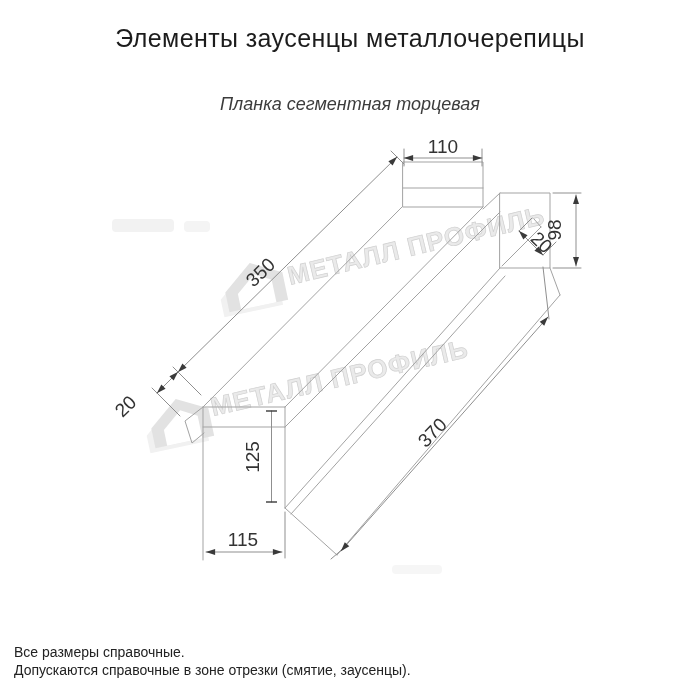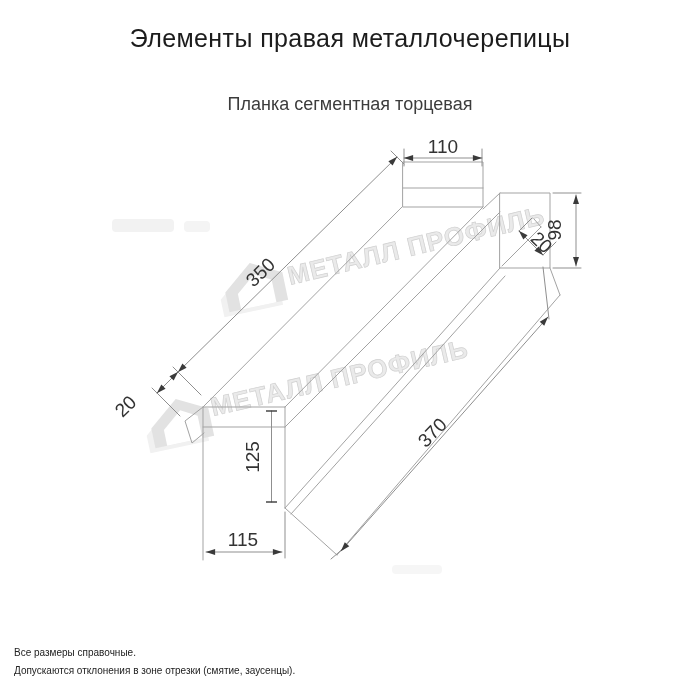--- a/index.html
+++ b/index.html
@@ -6,40 +6,40 @@
   .page{
     position:relative;width:700px;height:700px;background:#ffffff;overflow:hidden;
     font-family:"Liberation Sans", sans-serif;
   }
   .title{
     position:absolute;top:24px;left:0;width:100%;text-align:center;
     font-size:25px;color:#1c1c1c;letter-spacing:.4px;
   }
   .subtitle{
     position:absolute;top:93px;left:0;width:100%;text-align:center;
-    font-size:18px;line-height:22px;color:#3c3c3c;
+    font-size:18px;line-height:22px;color:#3c3c3c;font-style:italic;
   }
   .footer{
     position:absolute;top:644px;left:14px;right:10px;
-    font-size:10px;line-height:17.5px;color:#222222;text-align:left;
+    font-size:14px;line-height:17.5px;color:#222222;text-align:left;
   }
   svg.drawing{position:absolute;left:0;top:0;}
   .shape{stroke:#a3a3a3;stroke-width:1;fill:none;stroke-linejoin:round;stroke-linecap:round;}
   .dimline{stroke:#8f8f8f;stroke-width:1;fill:none;stroke-linecap:round;}
   .tick{stroke:#3a3a3a;stroke-width:1.4;}
   .dimtext{font-family:"Liberation Sans", sans-serif;font-size:19px;fill:#333333;}
   .wmtext{font-family:"Liberation Sans", sans-serif;font-size:26px;font-weight:bold;
           letter-spacing:1px;fill:#eaeaea;stroke:#d0d0d0;stroke-width:.7;}
 </style>
 </head>
 <body>
 
 <div class="page">
 
-  <div class="title">Элементы правая металлочерепицы</div>
+  <div class="title">Элементы заусенцы металлочерепицы</div>
 
   <div class="subtitle">
     <div>Планка сегментная торцевая</div>
   </div>
 
   <svg class="drawing" width="700" height="700" viewBox="0 0 700 700">
     <defs>
       <marker id="arr" markerWidth="11" markerHeight="9" refX="9.6" refY="4" orient="auto-start-reverse" markerUnits="userSpaceOnUse">
         <path d="M0.5,1 L9.8,4 L0.5,7 Z" fill="#3a3a3a"></path>
       </marker>
@@ -149,16 +149,16 @@
 
     <g>
       <path class="dimline" d="M285 512 V558"></path>
       <path class="dimline" d="M206 552 H282" marker-start="url(#arr)" marker-end="url(#arr)"></path>
       <text class="dimtext" x="243" y="546" text-anchor="middle">115</text>
     </g>
   </svg>
 
   <div class="footer">
     <div>Все размеры справочные.</div>
-    <div>Допускаются отклонения в зоне отрезки (смятие, заусенцы).</div>
+    <div>Допускаются справочные в зоне отрезки (смятие, заусенцы).</div>
   </div>
 
 </div>
 
 </body></html>

